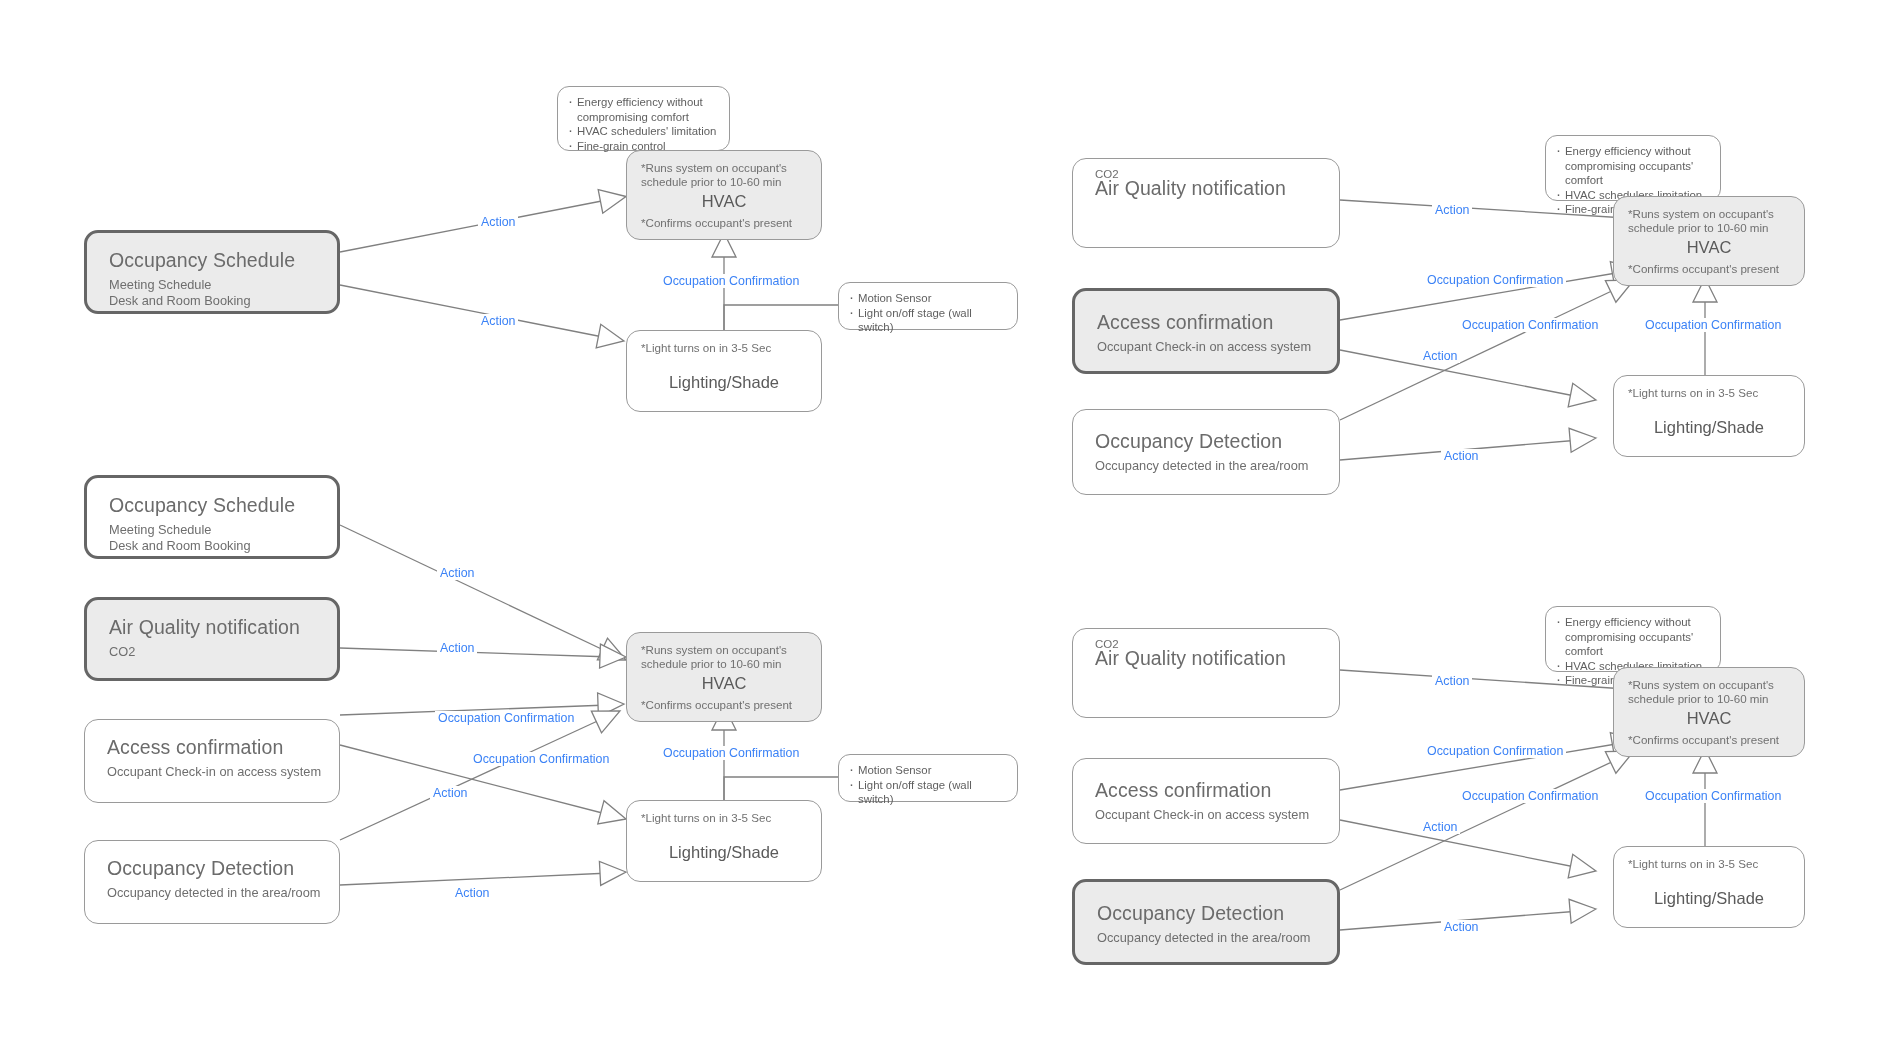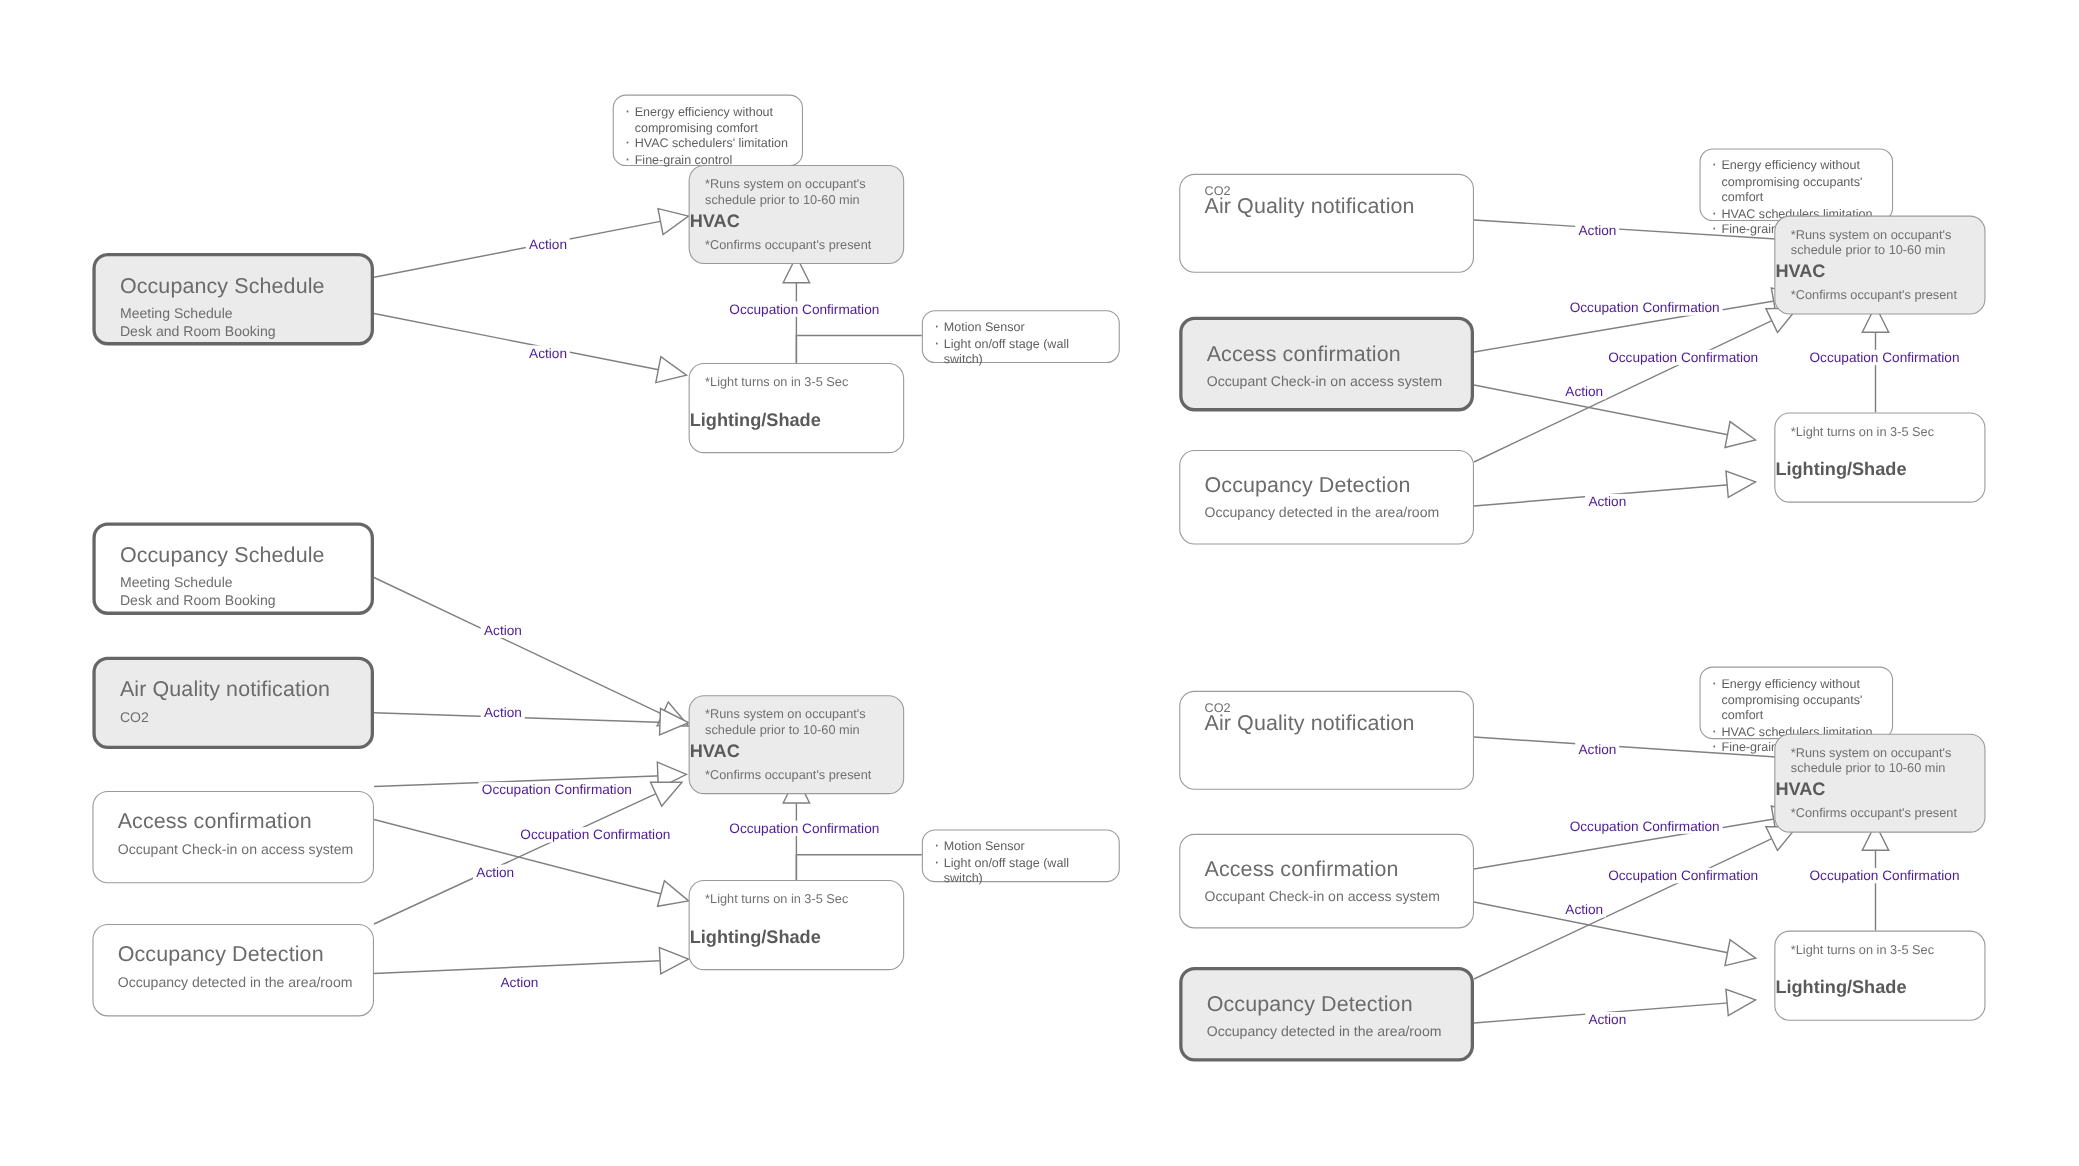--- a/index.html
+++ b/index.html
@@ -35,41 +35,41 @@
   .node.overlap .title{top:18px;}
   .node.overlap .sub{top:8px;font-size:11.5px;}
 
   
   .tgt .note-top{
     position:absolute;left:14px;right:10px;top:10px;
     font-size:11.6px;line-height:14px;color:#707070;
   }
   .tgt .name{
     position:absolute;left:0;right:0;
-    text-align:left;font-size:16.5px;font-weight:bold;color:#5a5a5a;
+    text-align:center;font-size:16.5px;font-weight:normal;color:#5a5a5a;
   }
   .tgt .note-bot{
     position:absolute;left:14px;right:10px;
     font-size:11.6px;line-height:14px;color:#707070;
   }
 
   
   .callout{
     position:absolute;box-sizing:border-box;
     border:1.3px solid #9a9a9a;border-radius:12px;background:#ffffff;
     font-size:11.4px;line-height:14.6px;color:#5f5f5f;
     padding:8px 12px 8px 10px;
   }
   .callout ul{margin:0;padding:0;list-style:none;}
   .callout li{position:relative;padding-left:9px;white-space:pre-line;}
   .callout li:before{content:"\00B7";position:absolute;left:0;top:-1px;font-size:15px;line-height:14.6px;}
 
   
   .elabel{
-    position:absolute;font-size:12.4px;color:#4c1d95;white-space:nowrap;
+    position:absolute;font-size:12.4px;color:#3b82f6;white-space:nowrap;
     background:#ffffff;padding:0 3px;
   }
 </style>
 </head>
 <body>
 
 <div class="canvas">
 
   <svg class="edges">
     <defs>

